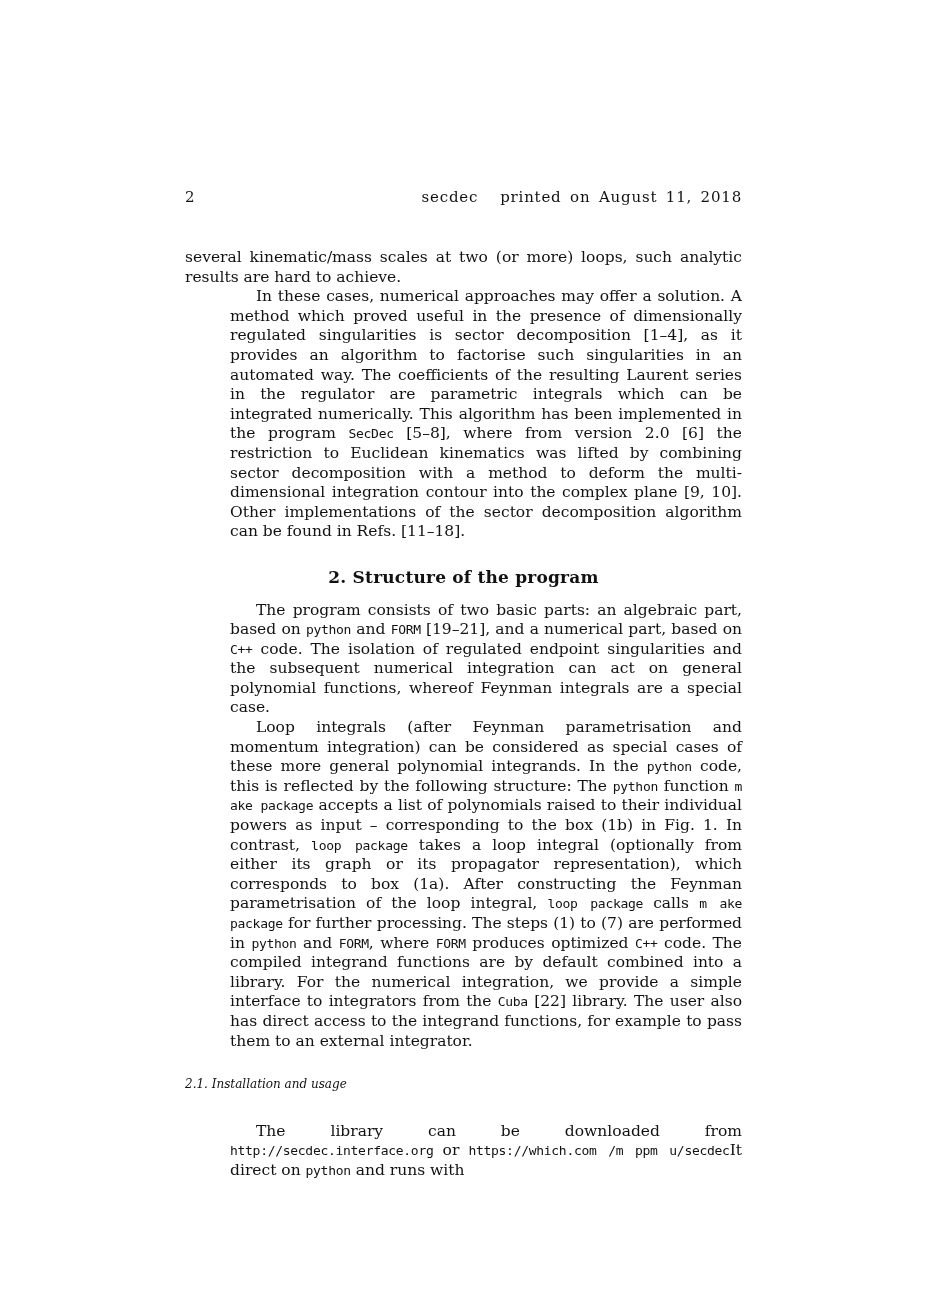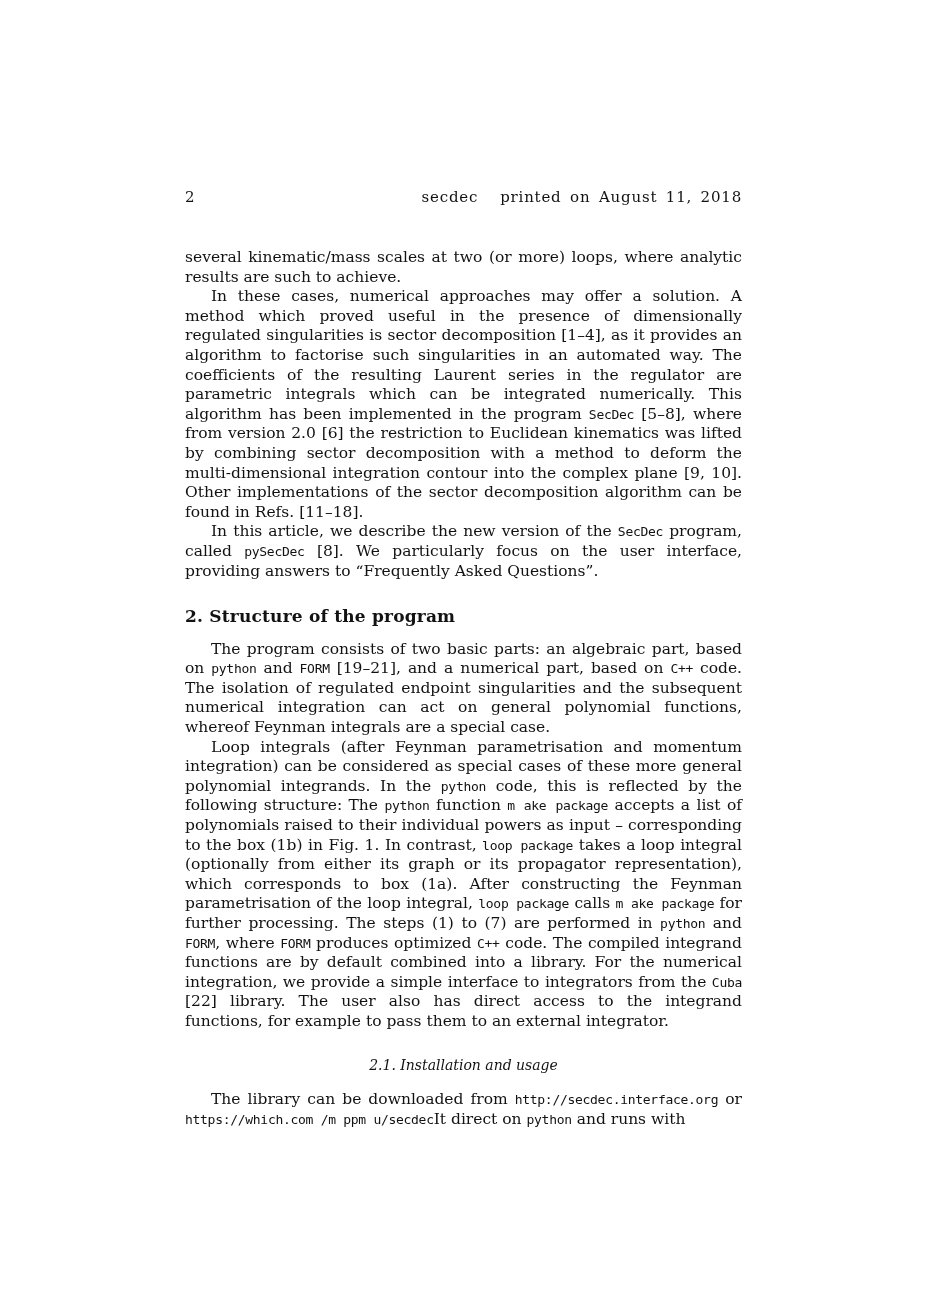--- a/index.html
+++ b/index.html
@@ -46,57 +46,58 @@
     margin-top: 40px;
     font-size: 15.5px;
     line-height: 19.6px;
     text-align: justify;
   }
   .para {
     margin: 0;
   }
   .para.indent {
     text-indent: 26px;
+    margin-left: 45px;
   }
   .tt {
     font-family: "DejaVu Sans Mono", "Liberation Mono", monospace;
     font-size: 0.84em;
     letter-spacing: -0.3px;
   }
   .sec-heading {
     margin: 26px 0 13px 0;
+    text-align: center;
     font-weight: bold;
     font-size: 17px;
     text-indent: 0;
     letter-spacing: 0.2px;
   }
   .subsec-heading {
-    margin: 24px 0 15px 0;
-    text-align: center;
+    margin: 24px 0 27px 0;
+    text-align: left;
     font-style: italic;
-    font-size: 14px;
+    font-size: 12px;
     text-indent: 0;
   }
 </style>
 </head>
 <body>
 
 <div class="page">
   <div class="content">
     <div class="running-head">
       <span class="pagenum">2</span>
       <span class="rh-title">
         <span>secdec</span><span class="rh-gap"></span><span>printed on August 11, 2018</span>
       </span>
     </div>
 
     <div class="body-text" id="doc-body">
-        <p class="para"><span>several kinematic/mass scales at two (or more) loops, where analytic results are such to achieve.</span></p>
+        <p class="para"><span>several kinematic/mass scales at two (or more) loops, such analytic results are hard to achieve.</span></p>
         <p class="para indent"><span>In these cases, numerical approaches may offer a solution. A method which proved useful in the presence of dimensionally regulated singularities is sector decomposition [1–4], as it provides an algorithm to factorise such singularities in an automated way. The coefficients of the resulting Laurent series in the regulator are parametric integrals which can be integrated numerically. This algorithm has been implemented in the program </span><span class="tt">SecDec</span><span> [5–8], where from version 2.0 [6] the restriction to Euclidean kinematics was lifted by combining sector decomposition with a method to deform the multi-dimensional integration contour into the complex plane [9, 10]. Other implementations of the sector decomposition algorithm can be found in Refs.  [11–18].</span></p>
-        <p class="para indent"><span>In this article, we describe the new version of the </span><span class="tt">SecDec</span><span> program, called </span><span class="tt">pySecDec</span><span> [8]. We particularly focus on the user interface, providing answers to “Frequently Asked Questions”.</span></p>
         <div class="sec-heading">2. Structure of the program</div>
         <p class="para indent"><span>The program consists of two basic parts: an algebraic part, based on </span><span class="tt">python</span><span> and </span><span class="tt">FORM</span><span> [19–21], and a numerical part, based on </span><span class="tt">C++</span><span> code. The isolation of regulated endpoint singularities and the subsequent numerical integration can act on general polynomial functions, whereof Feynman integrals are a special case.</span></p>
         <p class="para indent"><span>Loop integrals (after Feynman parametrisation and momentum integration) can be considered as special cases of these more general polynomial integrands. In the </span><span class="tt">python</span><span> code, this is reflected by the following structure: The </span><span class="tt">python</span><span> function </span><span class="tt">m ake package</span><span> accepts a list of polynomials raised to their individual powers as input – corresponding to the box (1b) in Fig. 1. In contrast, </span><span class="tt">loop package</span><span> takes a loop integral (optionally from either its graph or its propagator representation), which corresponds to box (1a). After constructing the Feynman parametrisation of the loop integral, </span><span class="tt">loop package</span><span> calls </span><span class="tt">m ake package</span><span> for further processing. The steps (1) to (7) are performed in </span><span class="tt">python</span><span> and </span><span class="tt">FORM</span><span>, where </span><span class="tt">FORM</span><span> produces optimized </span><span class="tt">C++</span><span> code. The compiled integrand functions are by default combined into a library. For the numerical integration, we provide a simple interface to integrators from the </span><span class="tt">Cuba</span><span> [22] library. The user also has direct access to the integrand functions, for example to pass them to an external integrator.</span></p>
         <div class="subsec-heading">2.1.  Installation and usage</div>
         <p class="para indent"><span>The library can be downloaded from </span><span class="tt">http://secdec.interface.org</span><span> or </span><span class="tt">https://which.com /m ppm u/secdec</span><span>It direct on </span><span class="tt">python</span><span> and runs with</span></p>
       </div>
   </div>
 </div>
 
 </body></html>

